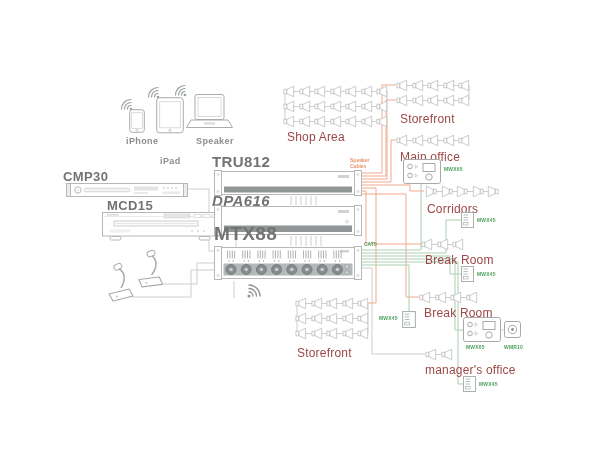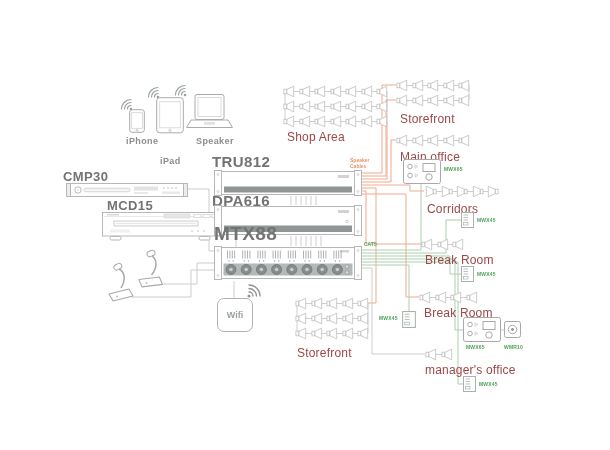--- a/index.html
+++ b/index.html
@@ -182,21 +182,21 @@
       <circle cx="4" cy="4.5" r="1" fill="none" stroke="#c4c4c4" stroke-width="0.7"></circle>
       <circle cx="4" cy="21.5" r="1" fill="none" stroke="#c4c4c4" stroke-width="0.7"></circle>
       <circle cx="144" cy="4.5" r="1" fill="none" stroke="#c4c4c4" stroke-width="0.7"></circle>
       <circle cx="144" cy="21.5" r="1" fill="none" stroke="#c4c4c4" stroke-width="0.7"></circle>
       <rect x="7.5" y="1.5" width="133" height="23" fill="#fff" stroke="#b7b7b7"></rect>
       <rect x="124" y="5" width="11" height="3" fill="#d2d2d2"></rect>
       <rect x="10" y="16.5" width="128" height="6" fill="#909596"></rect>
     </svg>
   </div>
 
-  <div class="product-label" style="left:212px;top:192px;font-size:15px;">DPA616</div>
+  <div class="product-label" style="left:212px;top:192px;font-size:15px;font-style:italic;">DPA616</div>
   <div class="abs" style="left:214px;top:205px;">
     <svg width="148" height="31" viewBox="0 0 148 31">
       <rect x="0.5" y="0.5" width="7" height="30" fill="#fff" stroke="#b7b7b7"></rect>
       <rect x="140.5" y="0.5" width="7" height="30" fill="#fff" stroke="#b7b7b7"></rect>
       <circle cx="4" cy="4.5" r="1" fill="none" stroke="#c4c4c4" stroke-width="0.7"></circle>
       <circle cx="4" cy="26.5" r="1" fill="none" stroke="#c4c4c4" stroke-width="0.7"></circle>
       <circle cx="144" cy="4.5" r="1" fill="none" stroke="#c4c4c4" stroke-width="0.7"></circle>
       <circle cx="144" cy="26.5" r="1" fill="none" stroke="#c4c4c4" stroke-width="0.7"></circle>
       <rect x="7.5" y="1.5" width="133" height="28" fill="#fff" stroke="#b7b7b7"></rect>
       <rect x="124" y="5" width="11" height="3" fill="#d2d2d2"></rect>
@@ -250,21 +250,20 @@
   </div>
 
   <div class="abs" style="left:243px;top:275px;">
     <svg width="26" height="26" viewBox="0 0 26 26" fill="none" stroke="#8e9494" stroke-width="1.3" stroke-linecap="round">
       <path d="M6,17 A4,4 0 0 1 10,21"></path>
         <path d="M6,13.5 A7.5,7.5 0 0 1 13.5,21"></path>
       <path d="M6,10 A11,11 0 0 1 17,21"></path>
         <circle cx="6" cy="21" r="1.5" fill="#8e9494" stroke="none"></circle>
     </svg>
   </div>
-  <div id="wifi-box">Wifi</div>
 
   <div class="cable-label" style="left:350px;top:157px;">Speaker Cables</div>
   <div class="net-label" style="left:364px;top:241px;">CAT5</div>
 
   <div class="spk-grid" style="left:283px;top:85px;">
       <div class="spk-row">
         <span class="spk">
     <svg width="13" height="13" viewBox="0 0 14 13">
       <rect x="1" y="4" width="3.2" height="5" fill="#fff" stroke="#b9b9b9" stroke-width="0.8"></rect>
       <polygon points="4.2,4.2 11.5,0.8 11.5,12.2 4.2,8.8" fill="#fff" stroke="#b9b9b9" stroke-width="0.8"></polygon>

